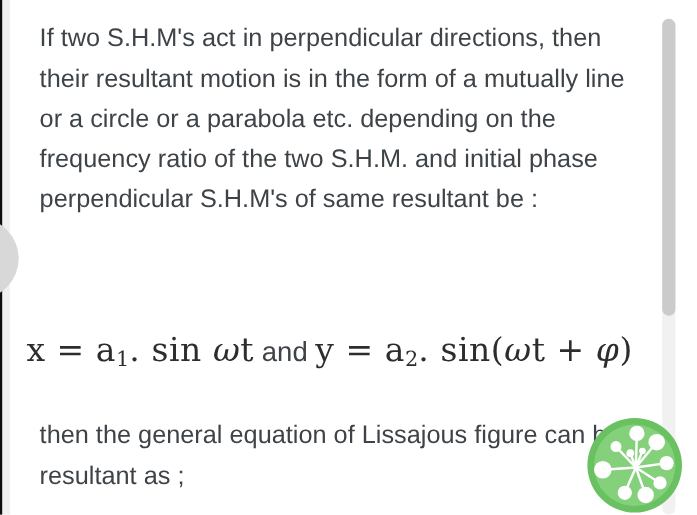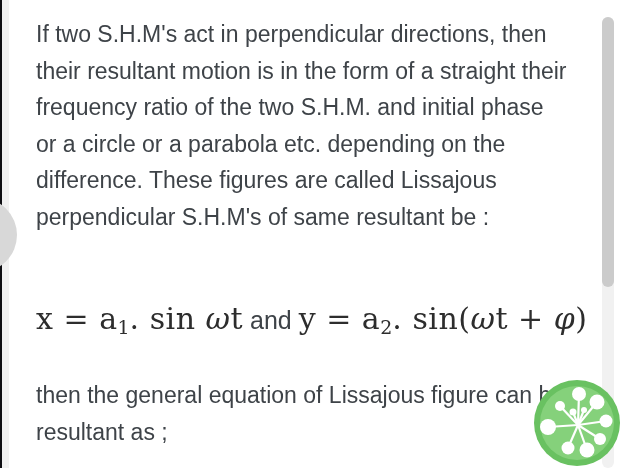--- a/index.html
+++ b/index.html
@@ -11,21 +11,21 @@
   .left-dark{position:absolute;left:0;top:0;width:2px;height:468px;background:#0f0f13;}
   .drawer-handle{position:absolute;left:-57px;top:198px;width:74px;height:74px;border-radius:50%;
     background:#d8d8d8;border:none;padding:0;z-index:3;}
 
   
   .p1{position:absolute;left:36px;top:16px;font-size:23px;line-height:36.5px;color:#3e4348;white-space:nowrap;}
   .p2{position:absolute;left:36px;top:377px;font-size:23px;line-height:36.5px;color:#3e4348;white-space:nowrap;z-index:1;}
   .line{white-space:nowrap;}
 
   
-  .equation{position:absolute;left:36px;top:301px;font-family:"DejaVu Serif",serif;
+  .equation{position:absolute;left:24px;top:301px;font-family:"DejaVu Serif",serif;
     font-size:30px;color:#2d2d2d;white-space:nowrap;letter-spacing:0.5px;}
   .eq-sub{font-size:19px;vertical-align:-5px;letter-spacing:0;}
   .eq-it{font-style:italic;}
   .eq-and{font-family:"Liberation Sans",sans-serif;font-size:25px;color:#3e4348;letter-spacing:0;}
 
   
   .sb-track{position:absolute;left:602px;top:17px;width:12px;height:451px;border-radius:6px;background:#f1f1f1;}
   .sb-thumb{position:absolute;left:602px;top:17px;width:12px;height:270px;border-radius:6px;background:#cbcbcb;}
 
   
@@ -38,24 +38,23 @@
 <body>
 
 <div class="page" style="background-color: rgb(255, 255, 255);">
 
   <div class="left-strip" style="background-color: rgb(241, 241, 241);"></div>
   <div class="left-dark" style="background-color: rgb(15, 15, 19);"></div>
   <button class="drawer-handle" style="background-color: rgb(216, 216, 216);"></button>
 
   <div class="p1" style="color: rgb(62, 67, 72);">
     <div class="line">If two S.H.M's act in perpendicular directions, then</div>
-    <div class="line">their resultant motion is in the form of a straight their</div>
+    <div class="line">their resultant motion is in the form of a mutually line</div>
+    <div class="line">or a circle or a parabola etc. depending on the</div>
     <div class="line">frequency ratio of the two S.H.M. and initial phase</div>
-    <div class="line">or a circle or a parabola etc. depending on the</div>
-    <div class="line">difference. These figures are called Lissajous</div>
     <div class="line">perpendicular S.H.M's of same resultant be :</div>
   </div>
 
   <div class="equation" style="color: rgb(45, 45, 45);">
     <span>x = a</span><span class="eq-sub">1</span><span>. sin </span><span class="eq-it">ω</span><span>t</span><span class="eq-and"> and </span><span>y = a</span><span class="eq-sub">2</span><span>. sin(</span><span class="eq-it">ω</span><span>t</span><span> + </span><span class="eq-it">φ</span><span>)</span>
   </div>
 
   <div class="p2" style="color: rgb(62, 67, 72);">
     <div class="line">then the general equation of Lissajous figure can be</div>
     <div class="line">resultant as ;</div>

